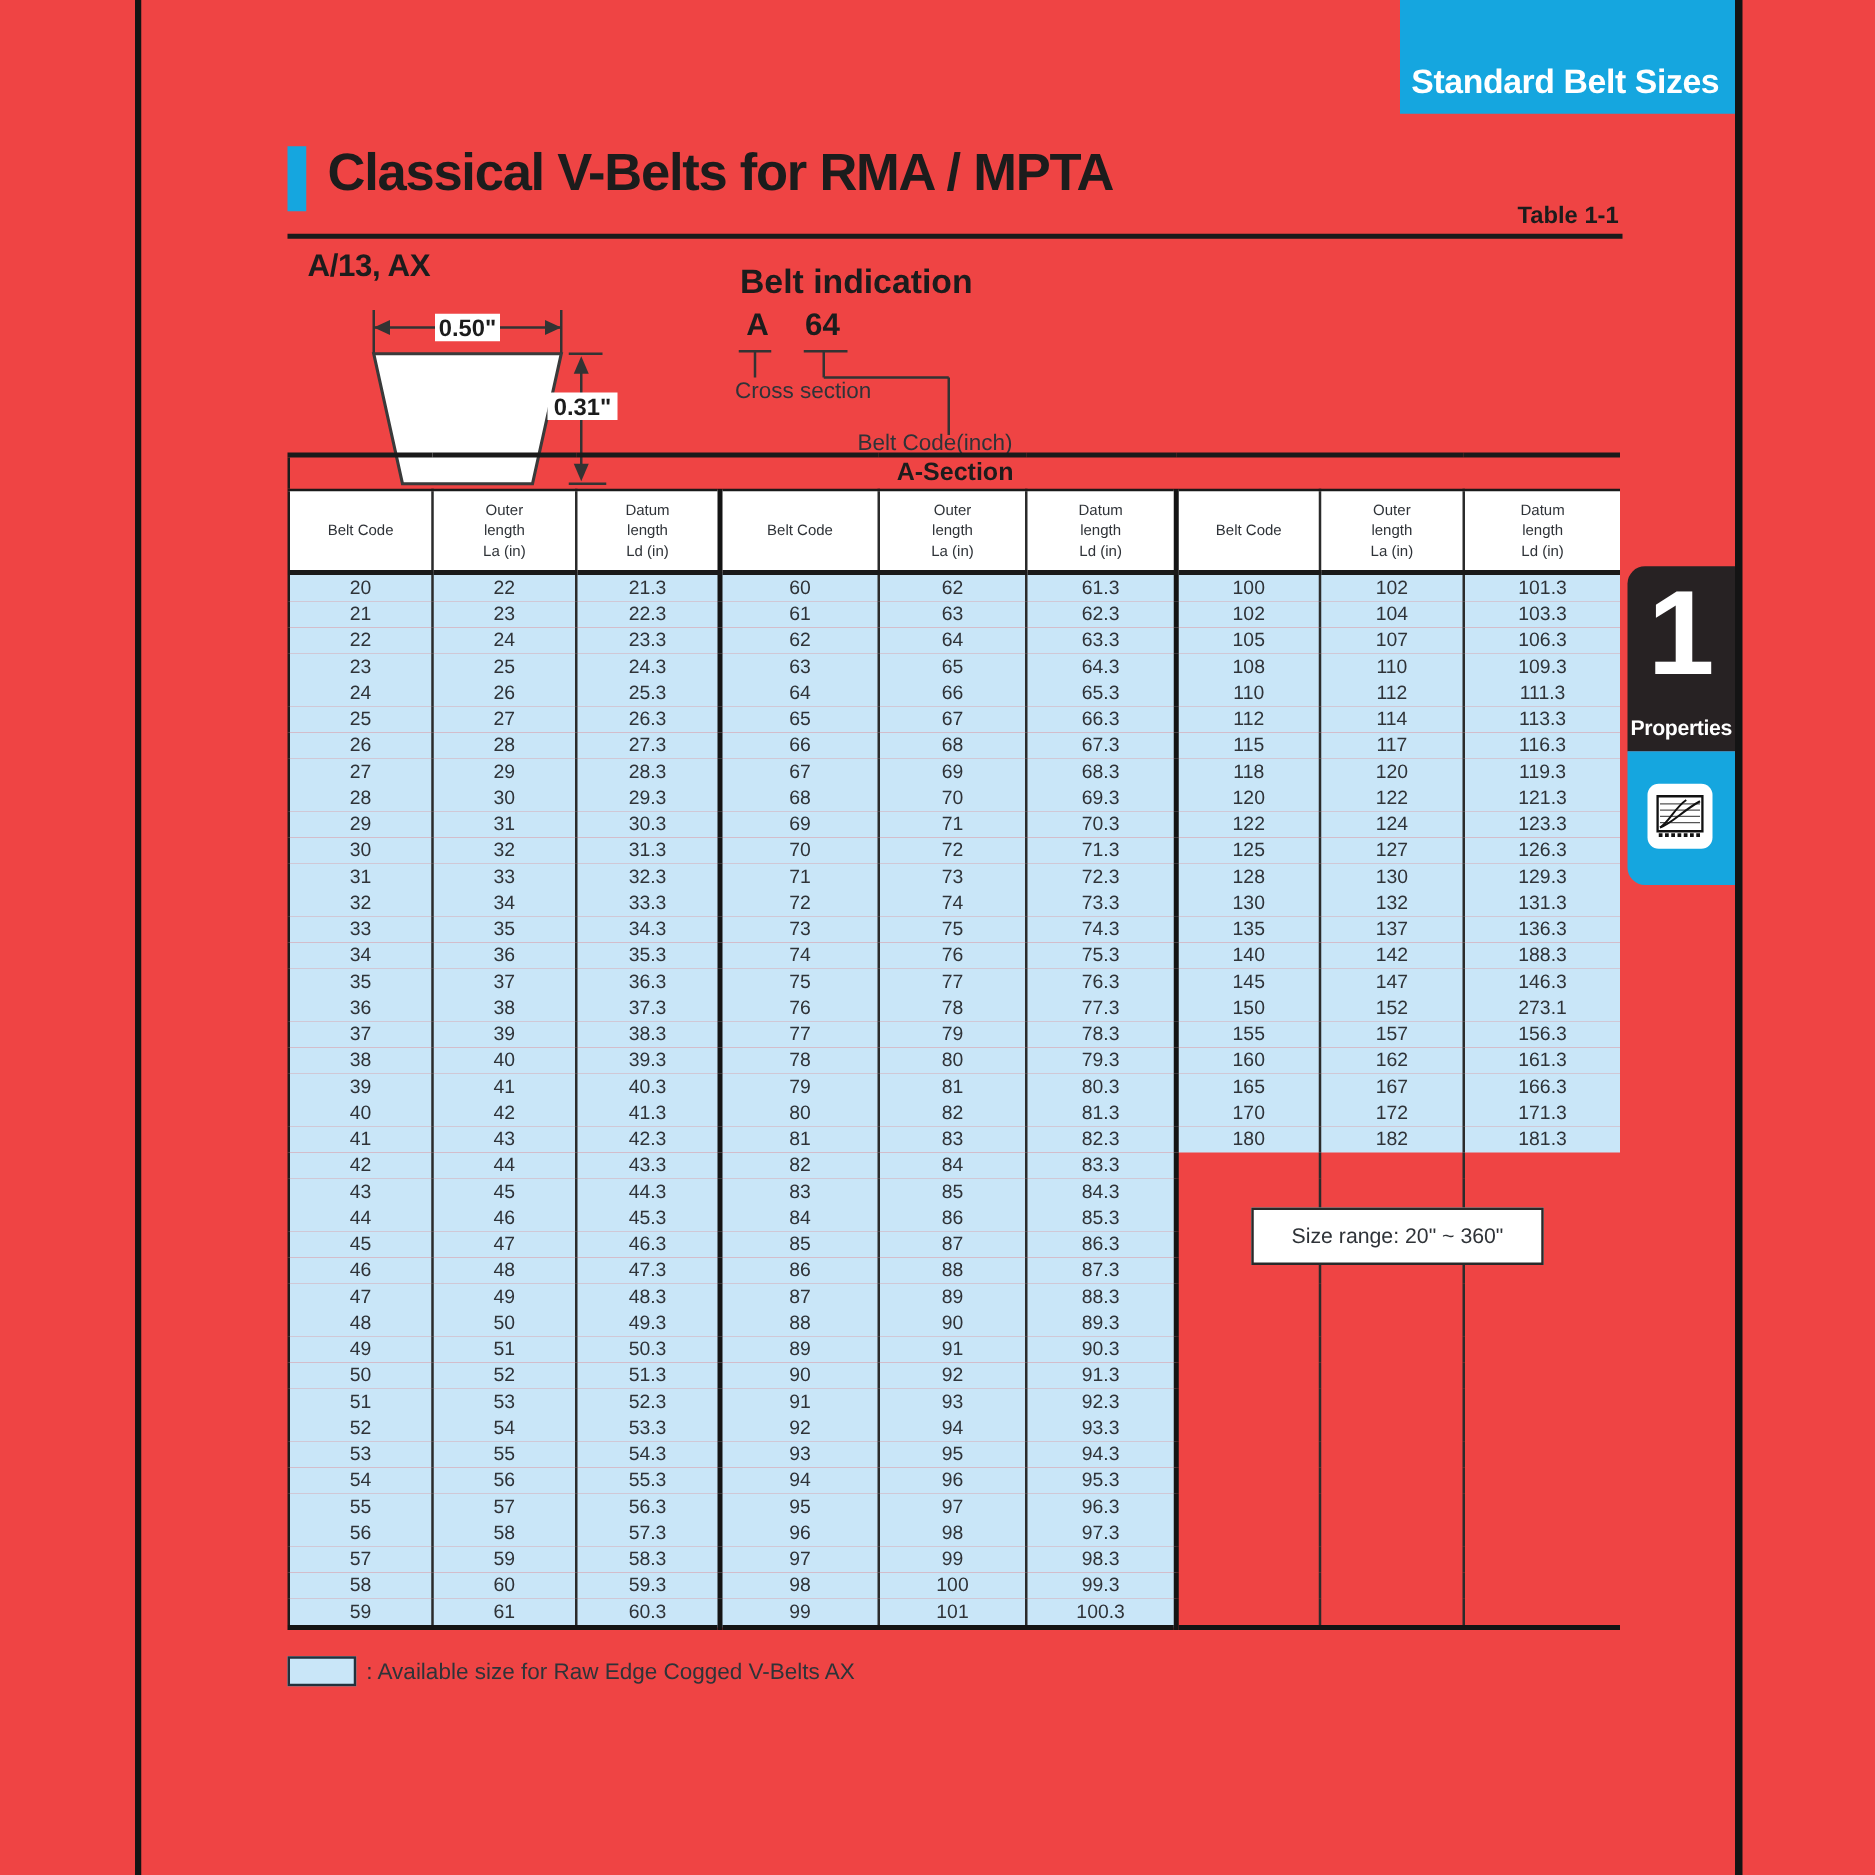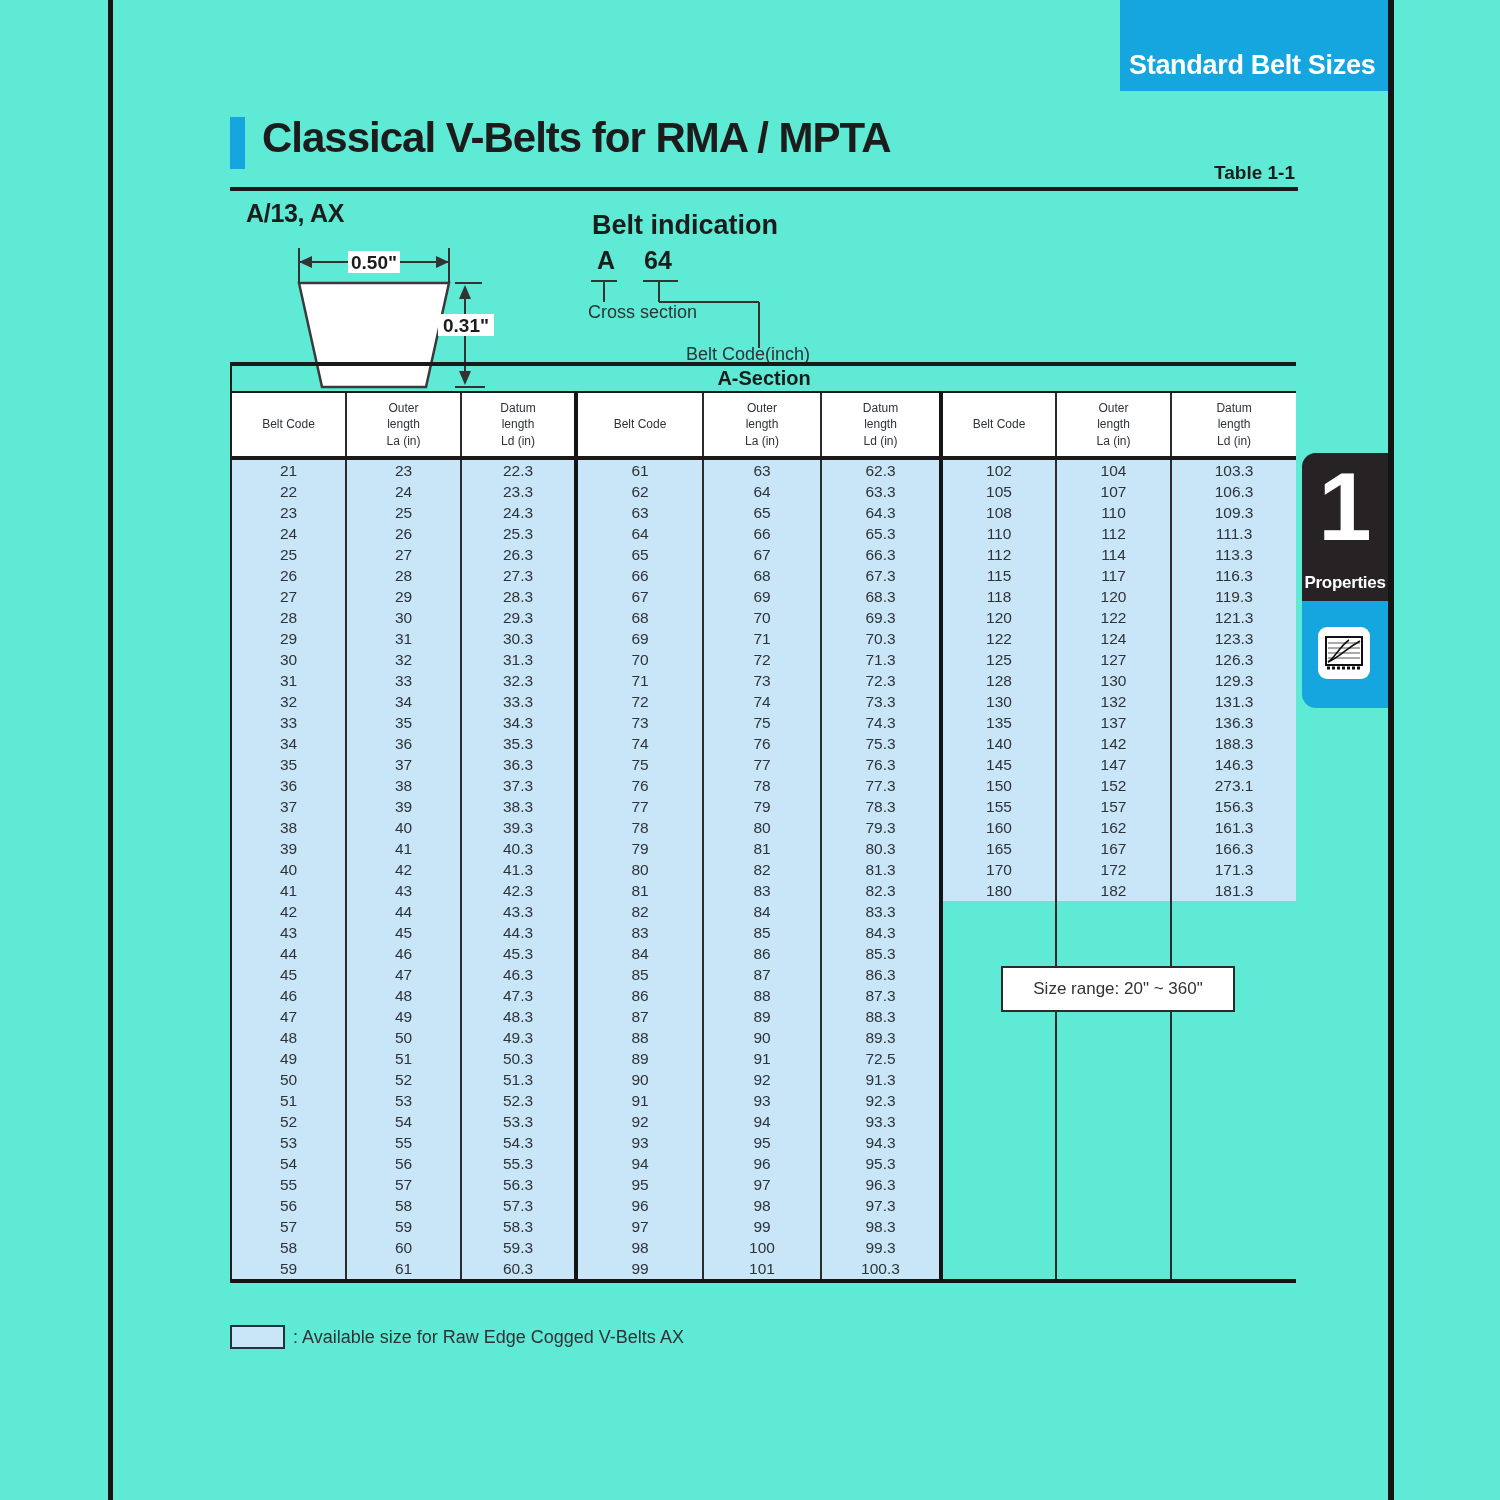--- a/index.html
+++ b/index.html
@@ -1,16 +1,16 @@
 <!DOCTYPE html>
 <html><head>
 <meta charset="utf-8">
 <style>
   html,body{margin:0;padding:0;background:#fff;}
-  .page{position:relative;width:1500px;height:1500px;background:#5eead4;overflow:hidden;
+  .page{position:relative;width:1500px;height:1500px;background:#ef4444;overflow:hidden;
         font-family:"Liberation Sans","DejaVu Sans",sans-serif;color:#1c1c1c;}
   .vrule{position:absolute;top:0;height:1500px;background:#141414;}
   #left-rule{left:108px;width:5px;}
   #right-rule{left:1388px;width:6px;}
 
   .header-tab{position:absolute;left:1120px;top:0;width:268px;height:91px;
       display:flex;align-items:flex-end;box-sizing:border-box;padding:0 0 10px 9px;
       color:#fff;font-size:27px;font-weight:bold;letter-spacing:-0.3px;}
 
   .accent-bar{position:absolute;left:230px;top:117px;width:15px;height:52px;}
@@ -148,20 +148,31 @@
           <th class="thin">Outer
 length
 La (in)</th>
           <th class="thin">Datum
 length
 Ld (in)</th>
         </tr>
       </thead>
       <tbody>
           <tr>
+            <td class="hl">20</td>
+            <td class="thin hl">22</td>
+            <td class="thin hl">21.3</td>
+            <td class="sep hl">60</td>
+            <td class="thin hl">62</td>
+            <td class="thin hl">61.3</td>
+            <td class="sep hl">100</td>
+            <td class="thin hl">102</td>
+            <td class="thin hl">101.3</td>
+          </tr>
+          <tr>
             <td class="hl">21</td>
             <td class="thin hl">23</td>
             <td class="thin hl">22.3</td>
             <td class="sep hl">61</td>
             <td class="thin hl">63</td>
             <td class="thin hl">62.3</td>
             <td class="sep hl">102</td>
             <td class="thin hl">104</td>
             <td class="thin hl">103.3</td>
           </tr>
@@ -461,21 +472,21 @@
             <td class="sep"></td>
             <td class="thin"></td>
             <td class="thin"></td>
           </tr>
           <tr>
             <td class="hl">49</td>
             <td class="thin hl">51</td>
             <td class="thin hl">50.3</td>
             <td class="sep hl">89</td>
             <td class="thin hl">91</td>
-            <td class="thin hl">72.5</td>
+            <td class="thin hl">90.3</td>
             <td class="sep"></td>
             <td class="thin"></td>
             <td class="thin"></td>
           </tr>
           <tr>
             <td class="hl">50</td>
             <td class="thin hl">52</td>
             <td class="thin hl">51.3</td>
             <td class="sep hl">90</td>
             <td class="thin hl">92</td>

